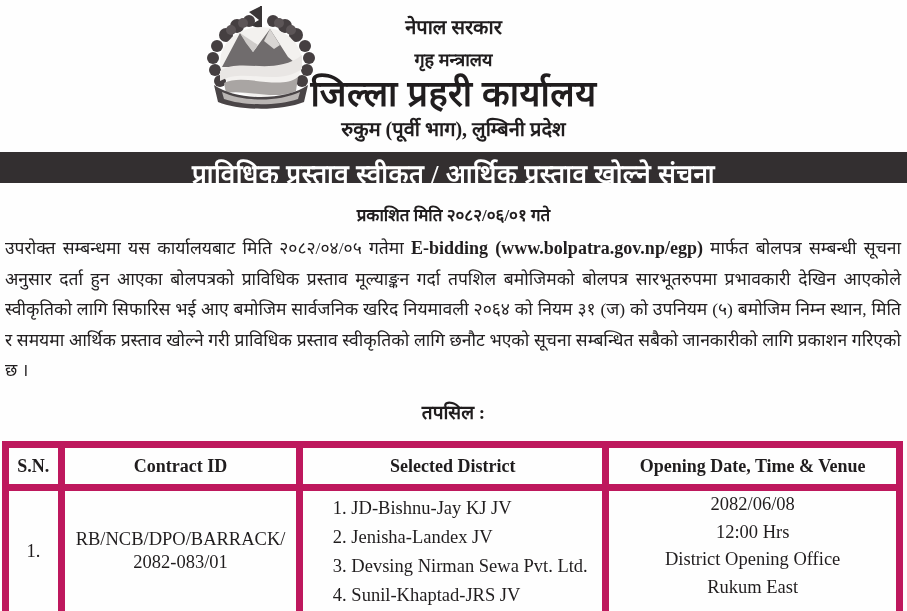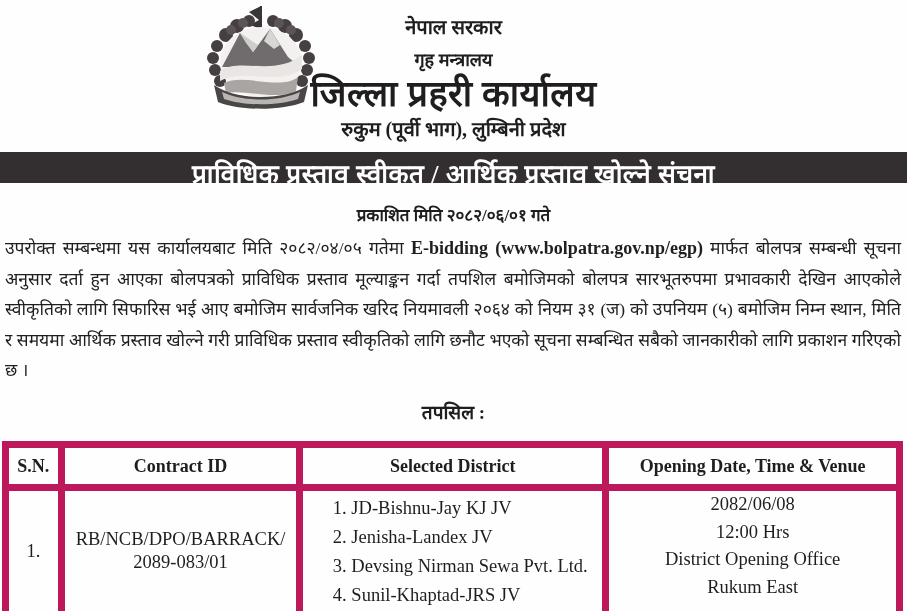--- a/index.html
+++ b/index.html
@@ -133,21 +133,21 @@
         <th>Contract ID</th>
         <th>Selected District</th>
         <th>Opening Date, Time &amp; Venue</th>
       </tr>
     </thead>
     <tbody>
       <tr class="main-row">
         <td class="sn">1.</td>
         <td class="cid">
           <div>RB/NCB/DPO/BARRACK/</div>
-          <div>2089-083/01</div>
+          <div>2082-083/01</div>
         </td>
         <td class="bidders">
           <ol>
             <li>JD-Bishnu-Jay KJ JV</li>
             <li>Jenisha-Landex JV</li>
             <li>Devsing Nirman Sewa Pvt. Ltd.</li>
             <li>Sunil-Khaptad-JRS JV</li>
           </ol>
         </td>
         <td class="venue">

